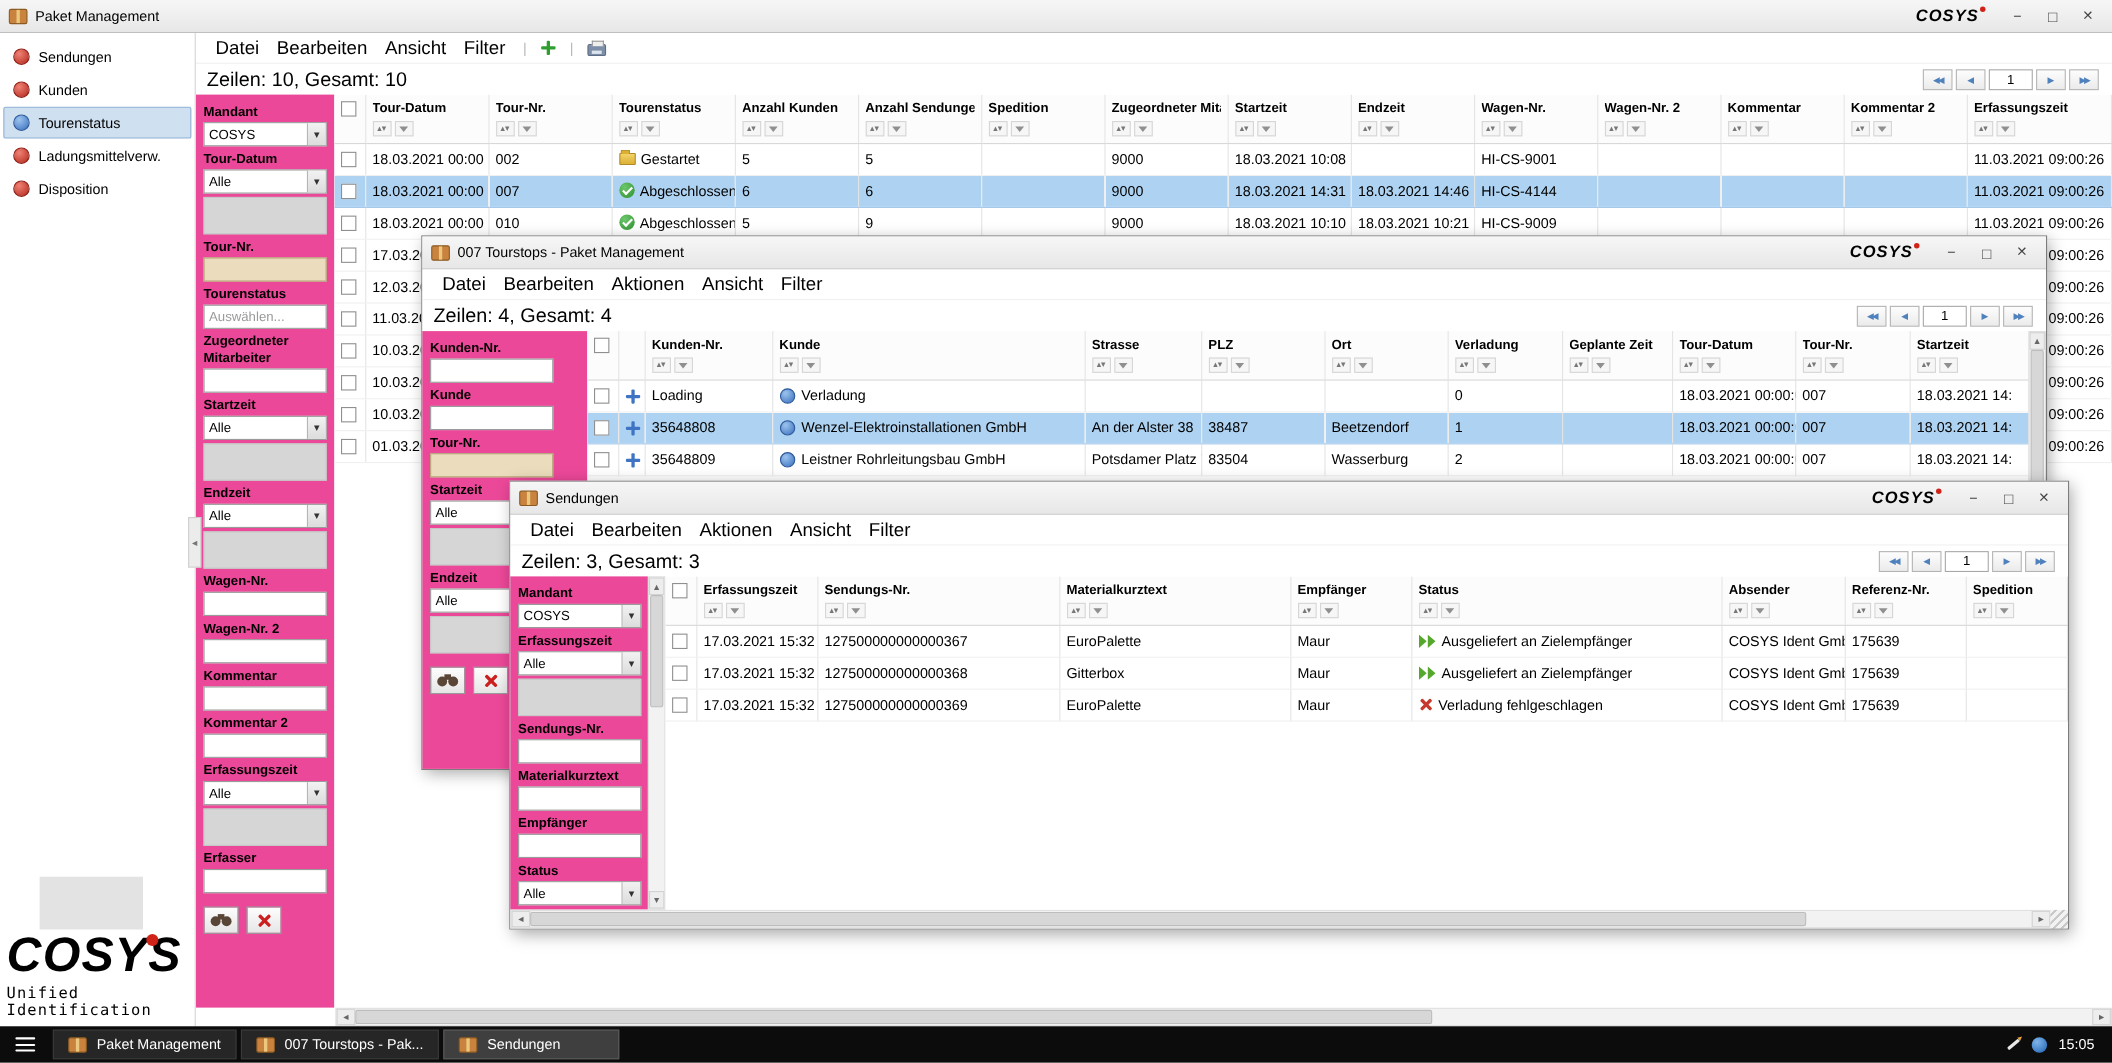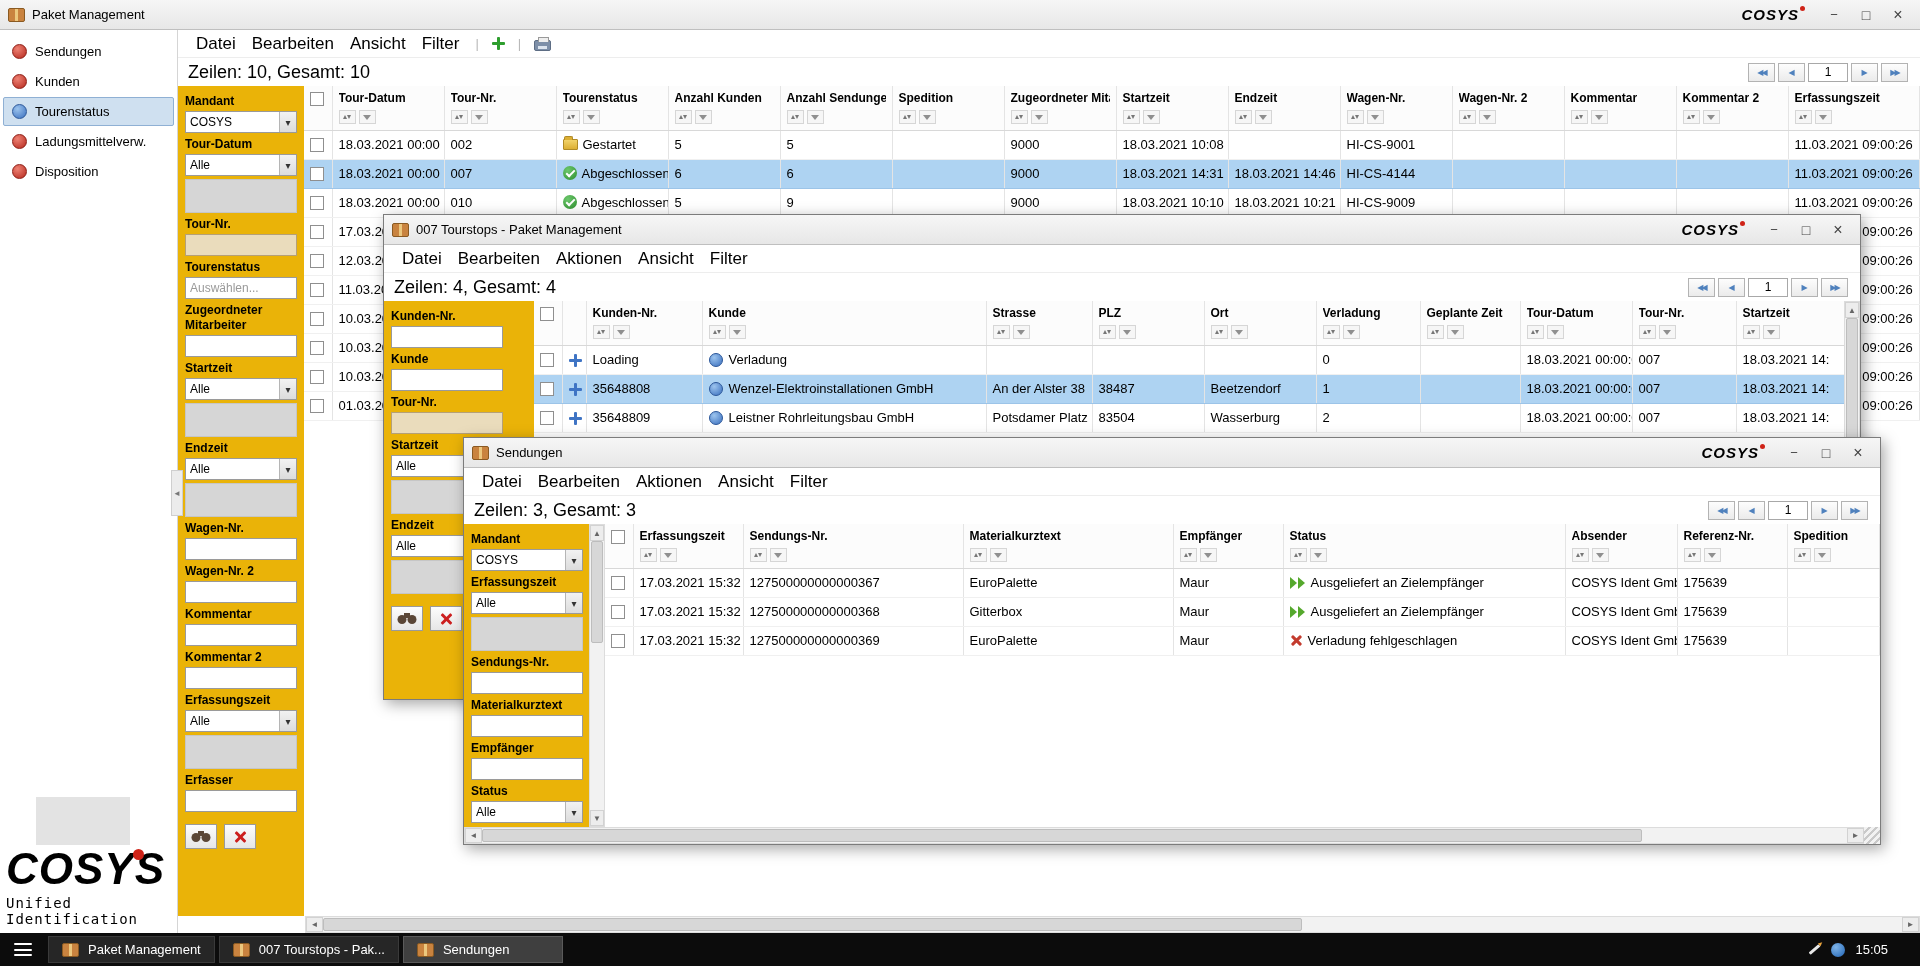--- a/index.html
+++ b/index.html
@@ -38,21 +38,21 @@
 .rowsinfo{font-size:18px}
 .pager{display:flex;align-items:center;gap:3px}
 .pgbtn{width:27px;height:19px;border:1px solid #b3b3b3;background:linear-gradient(#fdfdfd,#ebebeb);color:#4f81bd;display:flex;align-items:center;justify-content:center;font-size:8px}
 .pg-first::before{content:"◀◀";letter-spacing:-2px}
 .pg-prev::before{content:"◀"}
 .pg-next::before{content:"▶"}
 .pg-last::before{content:"▶▶";letter-spacing:-2px}
 .pgbox{width:40px;height:19px;border:1px solid #a8a8a8;background:#fff;display:flex;align-items:center;justify-content:center;font-size:12px}
 
 
-.filter-panel{width:126px;background:#eab308;padding:8px 3px 0 7px;overflow:hidden;flex:0 0 auto}
+.filter-panel{width:126px;background:#ec4899;padding:8px 3px 0 7px;overflow:hidden;flex:0 0 auto}
 .ffield{margin-bottom:4px}
 .flabel{font-weight:bold;font-size:12px;line-height:15px;margin-bottom:2px}
 .fselect,.finput{display:none;height:22px;border:1px solid #9a9a9a;background:#fff;width:112px;align-items:center;font-size:12px;overflow:hidden}
 .ffield[data-control="select"] .fselect{display:flex}
 .ffield[data-control="input"] .finput{display:flex}
 .fselect .fval{flex:1;padding:0 4px;white-space:nowrap}
 .finput{padding:0 4px}
 .ffield[data-variant="tan"] .finput{background:#eadcbc;border-color:#b5a077}
 .chev{width:17px;height:20px;background:linear-gradient(#f2f2f2,#dcdcdc);border-left:1px solid #b5b5b5;display:flex;align-items:center;justify-content:center;flex:0 0 auto}
 .chev::before{content:"▾";font-size:10px;color:#333}
@@ -171,21 +171,21 @@
 .send-bottom{display:flex;flex:0 0 auto}
 .send-bottom .hscrollbar{flex:1;border-right:none}
 
 
 .taskbar{position:absolute;left:0;top:933px;width:1920px;height:33px;background:#0c0c0c;display:flex;align-items:center;z-index:10;color:#fff}
 .start-btn{width:46px;height:100%;display:flex;align-items:center;justify-content:center}
 .hamburger{width:18px;height:13px;display:flex;flex-direction:column;justify-content:space-between}
 .hamburger span{height:2px;background:#fff;border-radius:1px}
 .task-btn{display:flex;align-items:center;gap:9px;padding:0 13px;height:27px;margin:0 2px;background:#262626;border:1px solid #3a3a3a;font-size:13px;white-space:nowrap;min-width:160px}
 .task-btn[data-active="true"]{background:#3f3f3f;border-color:#5a5a5a}
-.tray{margin-left:auto;display:flex;align-items:center;gap:10px;padding-right:32px}
+.tray{margin-left:auto;display:flex;align-items:center;gap:10px;padding-right:16px}
 .pencil-icon{width:13px;height:3px;background:#e8e8e8;transform:rotate(-40deg);border-radius:1px;position:relative}
 .pencil-icon::after{content:"";position:absolute;right:-4px;top:-1px;border-top:2.5px solid transparent;border-bottom:2.5px solid transparent;border-left:4px solid #e8a33d}
 .globe-icon{width:14px;height:14px;border-radius:50%;background:radial-gradient(circle at 35% 30%,#7fb4e8,#1f63b4)}
 .clock{font-size:13px}
 </style>
 </head>
 <body>
 
 <div class="desktop">
 

